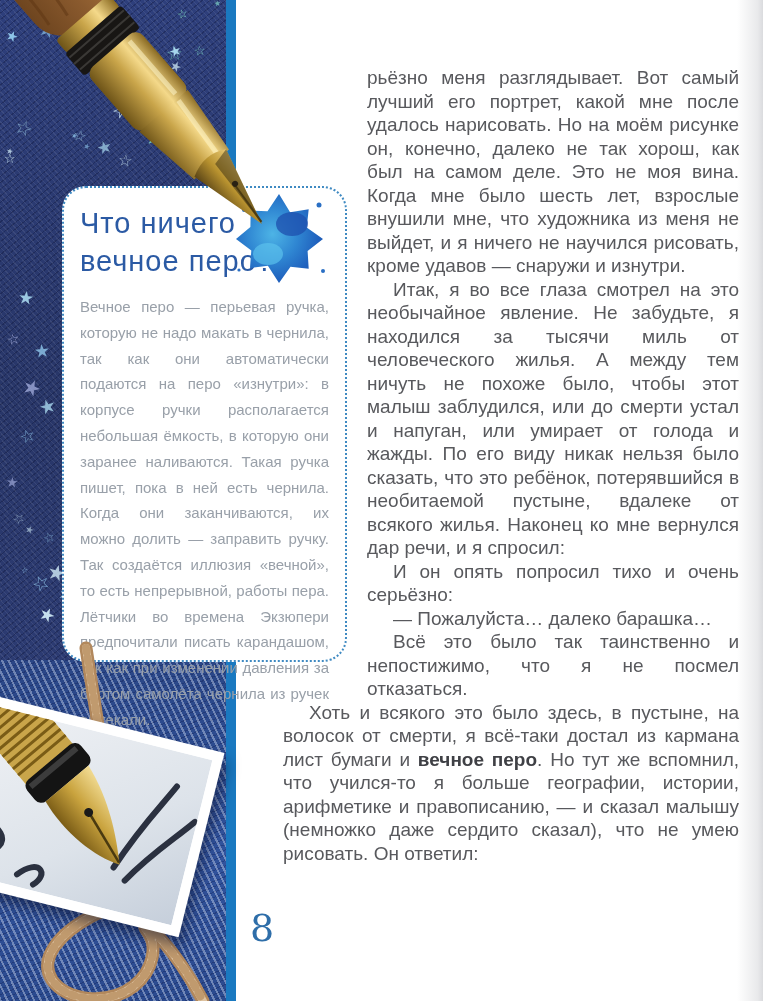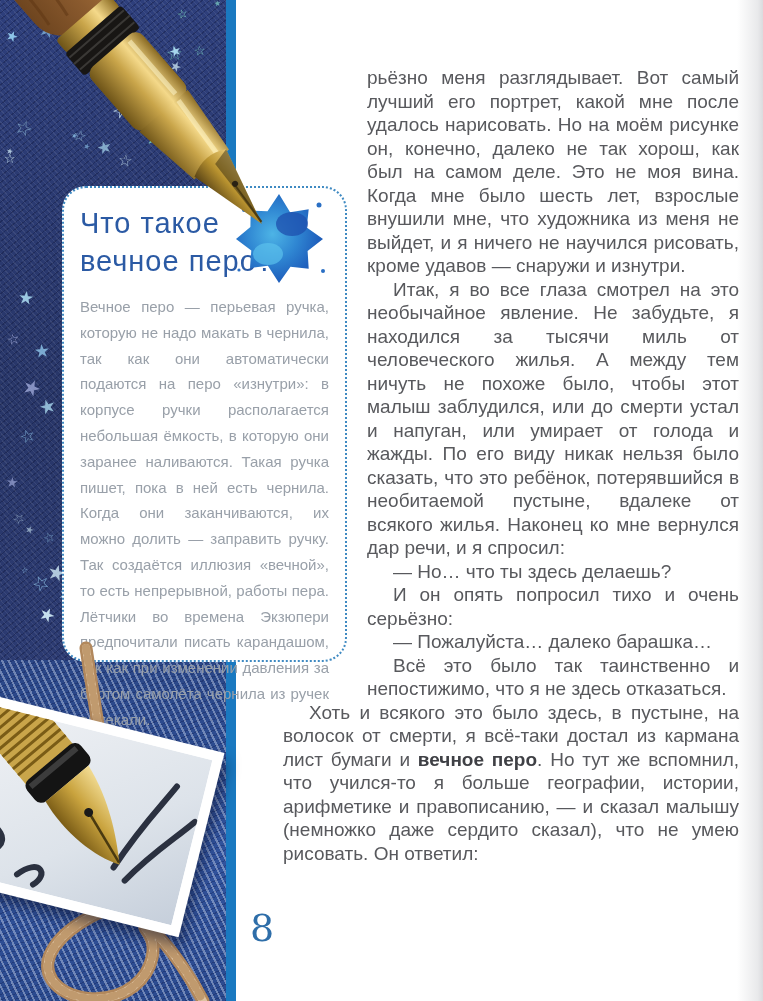--- a/index.html
+++ b/index.html
@@ -194,35 +194,34 @@
     <ellipse cx="60" cy="32" rx="16" ry="12" fill="#1d4fae" opacity="0.75"></ellipse>
     <ellipse cx="36" cy="62" rx="15" ry="11" fill="#5ec4ee" opacity="0.65"></ellipse>
     <circle cx="12" cy="18" r="2" fill="#2a6fc4"></circle>
       <circle cx="87" cy="13" r="2.5" fill="#2a6fc4"></circle>
     <circle cx="91" cy="79" r="2" fill="#2a6fc4"></circle>
       <circle cx="7" cy="78" r="1.6" fill="#2a6fc4"></circle>
   </svg>
 
   <div class="side-box">
     <div class="side-title">
-      <div>Что такое</div>
+      <div>Что ничего</div>
       <div>вечное перо?</div>
     </div>
     <div class="side-body">Вечное перо — перьевая ручка, которую не надо макать в чернила, так как они автоматически подаются на перо «изнутри»: в корпусе ручки располагается небольшая ёмкость, в которую они заранее наливаются. Такая ручка пишет, пока в ней есть чернила. Когда они заканчиваются, их можно долить — заправить ручку. Так создаётся иллюзия «вечной», то есть непрерывной, работы пера. Лётчики во времена Экзюпери предпочитали писать карандашом, так как при изменении давления за бортом самолёта чернила из ручек вытекали.</div>
   </div>
 
   <div class="main-text">
     <div>
       <div class="wrap-spacer"></div>
     <p class="para no-indent"><span>рьёзно меня разглядывает. Вот самый лучший его портрет, какой мне после удалось нарисовать. Но на моём рисунке он, конечно, далеко не так хорош, как был на самом деле. Это не моя вина. Когда мне было шесть лет, взрослые внушили мне, что художника из меня не выйдет, и я ничего не научился рисовать, кроме удавов — снаружи и изнутри.</span></p>
         <p class="para"><span>Итак, я во все глаза смотрел на это необычайное явление. Не забудьте, я находился за тысячи миль от человеческого жилья. А между тем ничуть не похоже было, чтобы этот малыш заблудился, или до смерти устал и напуган, или умирает от голода и жажды. По его виду никак нельзя было сказать, что это ребёнок, потерявшийся в необитаемой пустыне, вдалеке от всякого жилья. Наконец ко мне вернулся дар речи, и я спросил:</span></p>
-        <p class="para"><span>— Но… что ты здесь делаешь?</span></p>
         <p class="para"><span>И он опять попросил тихо и очень серьёзно:</span></p>
         <p class="para"><span>— Пожалуйста… далеко барашка…</span></p>
-        <p class="para"><span>Всё это было так таинственно и непостижимо, что я не здесь отказаться.</span></p>
+        <p class="para"><span>Всё это было так таинственно и непостижимо, что я не посмел отказаться.</span></p>
         <p class="para"><span>Хоть и всякого это было здесь, в пустыне, на волосок от смерти, я всё-таки достал из кармана лист бумаги и </span><b>вечное перо</b><span>. Но тут же вспомнил, что учился-то я больше географии, истории, арифметике и правописанию, — и сказал малышу (немножко даже сердито сказал), что не умею рисовать. Он ответил:</span></p>
       </div>
   </div>
 
   <svg class="rope-svg" width="260" height="1001" viewBox="0 0 260 1001">
     <g fill="none" stroke-linecap="round">
       <path d="M86,648 C94,700 104,760 110,810 C114,846 118,868 124,888 C130,906 112,905 92,916
                C60,933 38,958 52,980 C66,1001 108,1006 134,986 C154,970 158,944 147,931
                C140,922 150,926 160,938 C178,958 192,980 203,1001" stroke="#b2885c" stroke-width="13"></path>
       <path d="M86,648 C94,700 104,760 110,810 C114,846 118,868 124,888 C130,906 112,905 92,916

